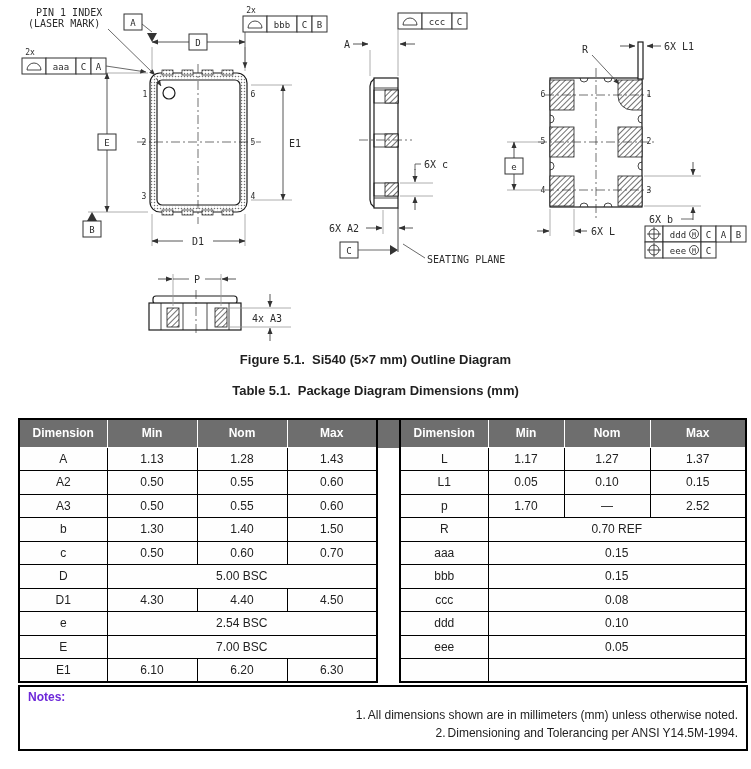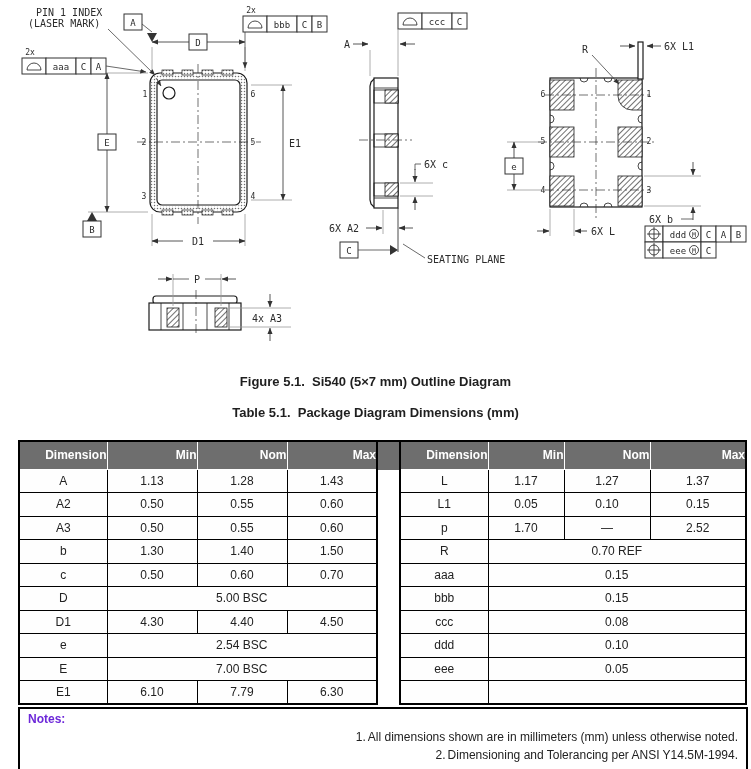--- a/index.html
+++ b/index.html
@@ -20,27 +20,27 @@
   .dim{stroke:#444;stroke-width:.9;fill:none;}
   .thin{stroke:#444;stroke-width:.8;fill:none;}
   .ctr{stroke:#333;stroke-width:.7;fill:none;stroke-dasharray:9 3 2 3;}
   .box{fill:#fff;stroke:#333;stroke-width:1;}
   .hatchf{fill:url(#hatch);stroke:#1c1c1c;stroke-width:.8;}
   .stipf{fill:url(#stip);stroke:#1c1c1c;stroke-width:.7;}
   .tri{fill:#333;stroke:none;}
 
   
   .cap{text-align:center;font-weight:bold;font-size:13px;color:#1f1f1f;}
-  #figcap{margin-top:22px;}
+  #figcap{margin-top:0;}
   #tabcap{margin-top:16px;}
 
   
   .tables{display:flex;margin:20px 0 0 18px;}
   table{border-collapse:collapse;border:2px solid #000;table-layout:fixed;}
-  th{background:var(--header_bg);color:var(--header_text);font-size:12px;font-weight:bold;height:28px;padding:0;border:1px solid #fff;text-align:right;}
+  th{background:var(--header_bg);color:var(--header_text);font-size:12px;font-weight:bold;height:28px;padding:0;border:1px solid #fff;}
   td{border:1px solid #000;font-size:12px;text-align:center;height:23.5px;padding:0 4px;background:#fefefe;color:#222;}
   .gap{width:21px;flex:none;display:flex;flex-direction:column;}
   .gap-hdr{height:30px;background:var(--header_bg);border-top:2px solid #000;}
 
   
   .notes{width:730px;margin:2px 0 0 18px;border:2px solid #000;padding:3px 8px 9px;background:#fff;}
   .notes-title{font-weight:bold;font-size:12px;color:#6d28d9;}
   .note-item{font-size:12px;padding-left:15px;margin-top:4px;color:#222;text-align:right;}
   .note-item .num{margin-right:2px;}
 </style>
@@ -353,21 +353,21 @@
         <td>e</td>
         <td colspan="3">2.54 BSC</td>
       </tr>
       <tr>
         <td>E</td>
         <td colspan="3">7.00 BSC</td>
       </tr>
       <tr>
         <td>E1</td>
         <td>6.10</td>
-        <td>7.79</td>
+        <td>6.20</td>
         <td>6.30</td>
       </tr>
     </tbody>
       </table>
 
     <div class="gap">
         <div class="gap-hdr"></div>
       </div>
 
     <table>

